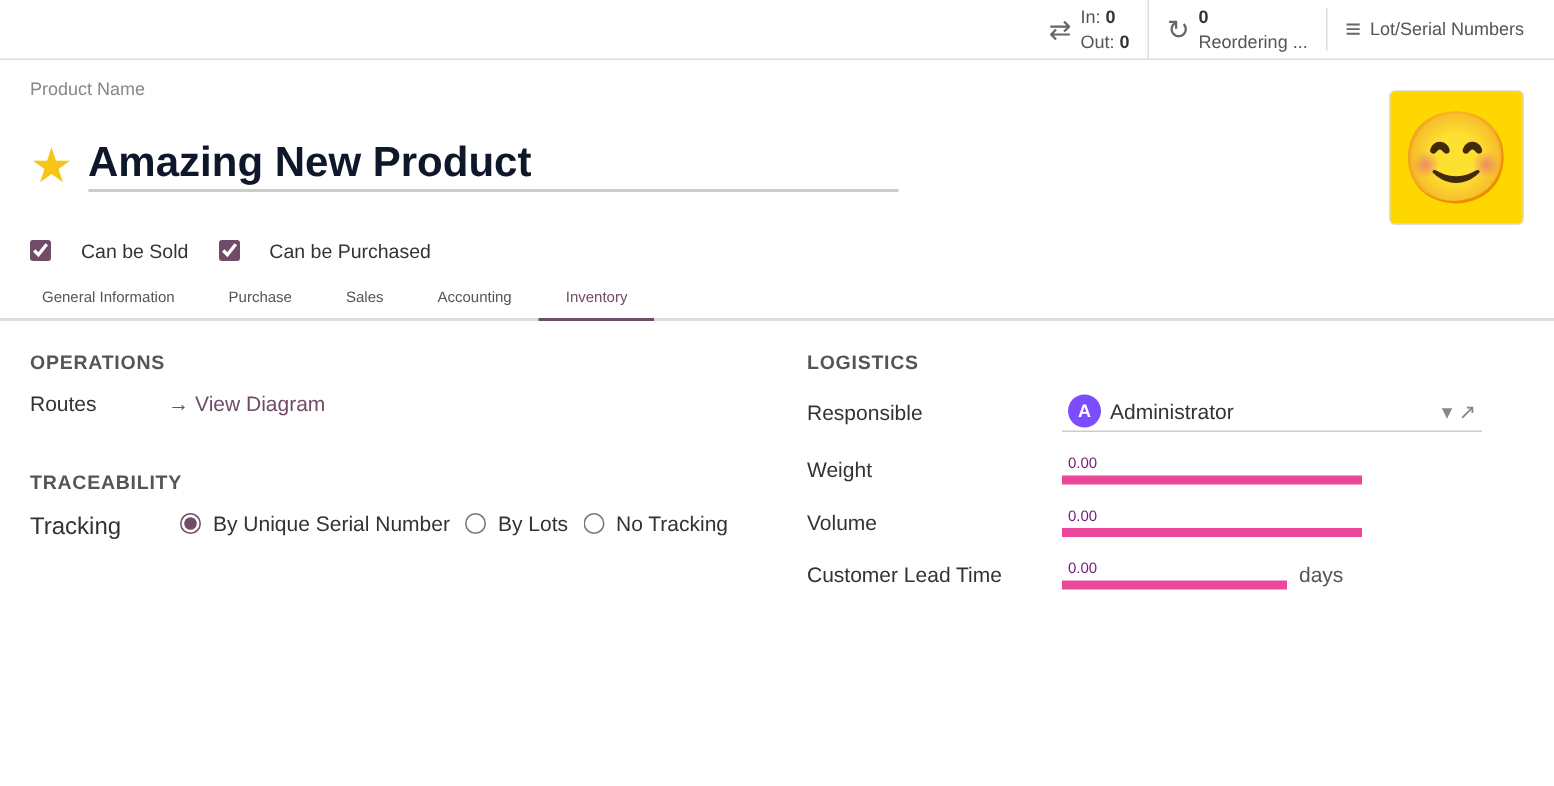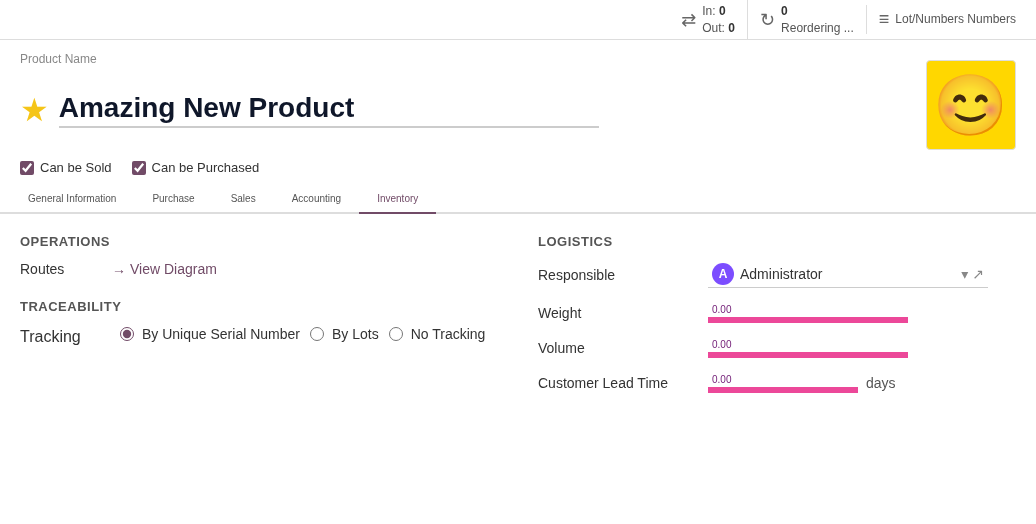--- a/index.html
+++ b/index.html
@@ -76,22 +76,22 @@
     
     .checkboxes-row {
       display: flex;
       align-items: center;
       gap: 20px;
       margin-top: 10px;
       padding: 0 20px;
     }
     .checkbox-item {
       display: flex;
-      align-items: flex-end;
-      gap: 6px;
+      align-items: flex-start;
+      gap: 20px;
       font-size: 13px;
       color: #333;
     }
     .checkbox-item input[type="checkbox"] {
       accent-color: #714b67;
       width: 14px;
       height: 14px;
       cursor: pointer;
     }
 
@@ -143,21 +143,21 @@
       display: flex;
       align-items: center;
       gap: 4px;
       color: #714b67;
       cursor: pointer;
       font-size: 14px;
       text-decoration: none;
     }
 
     
-    .traceability-section { margin-top: 22px; }
+    .traceability-section { margin-top: 37px; }
     .tracking-row {
       display: flex;
       align-items: flex-start;
       gap: 20px;
       margin-top: 10px;
     }
     .tracking-label { min-width: 80px; font-size: 16px; color: #333; padding-top: 2px; }
     .radio-group {
       display: flex;
       flex-direction: row;
@@ -246,21 +246,21 @@
   </div>
   <div class="top-bar-item">
     <span class="top-bar-icon">↻</span>
     <div class="top-bar-text">
       <div><span class="top-bar-count">0</span></div>
       <div>Reordering ...</div>
     </div>
   </div>
   <div class="top-bar-item">
     <span class="top-bar-icon">≡</span>
-    <div class="top-bar-text">Lot/Numbers Numbers</div>
+    <div class="top-bar-text">Lot/Serial Numbers</div>
   </div>
 </div>
 
 <div class="product-header">
   <div class="product-name-label">Product Name</div>
   <div class="product-title-row">
     <div class="product-title-left">
       <span class="star-icon">★</span>
       <input class="product-name-input" type="text" value="Amazing New Product" style="">
     </div>

